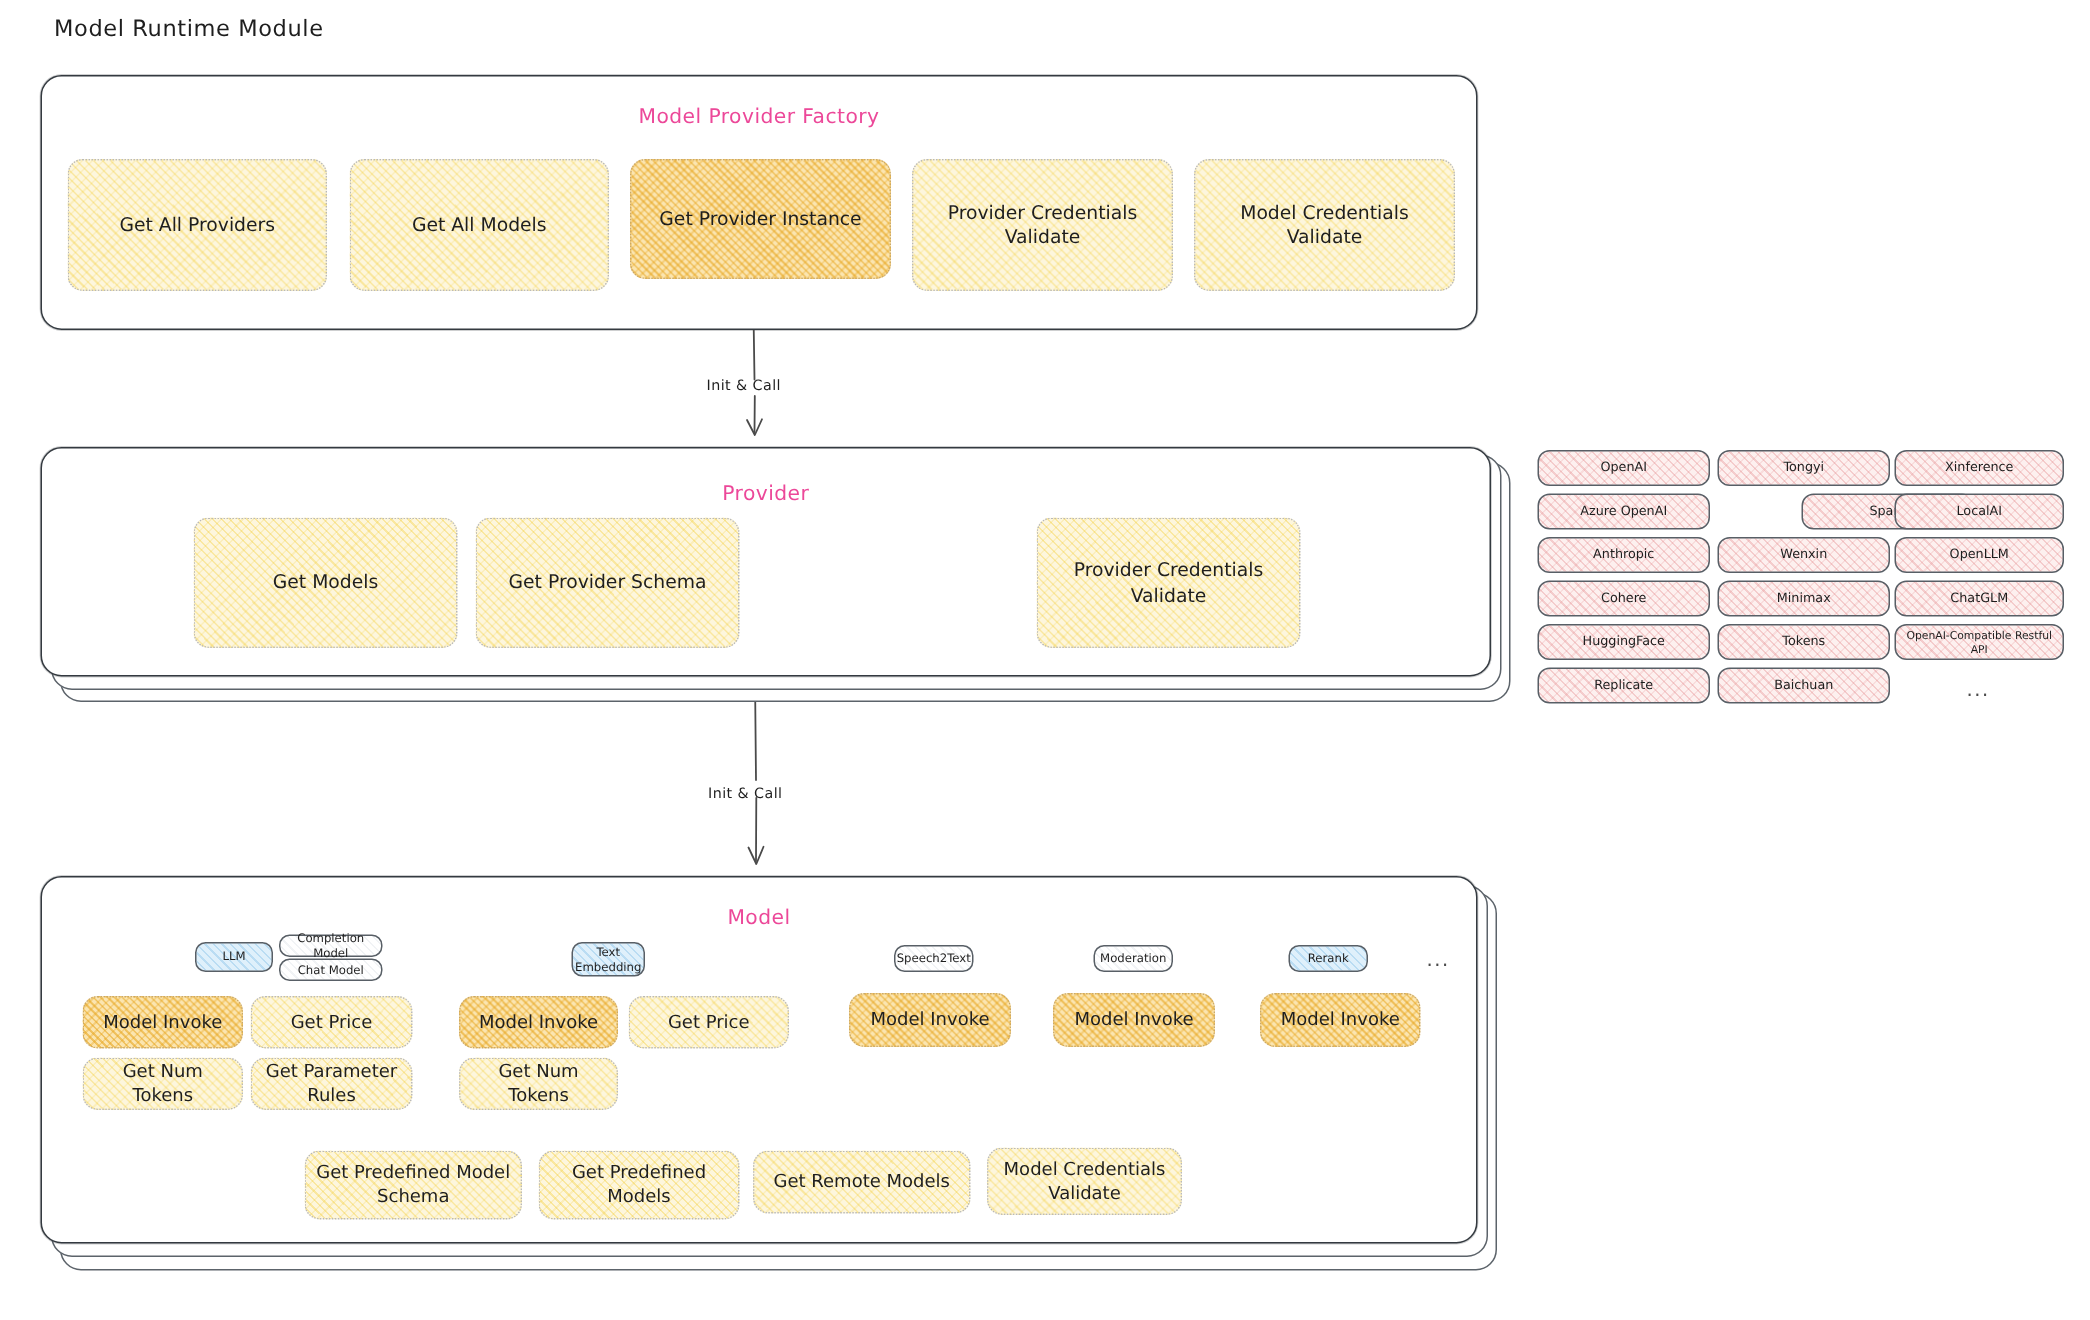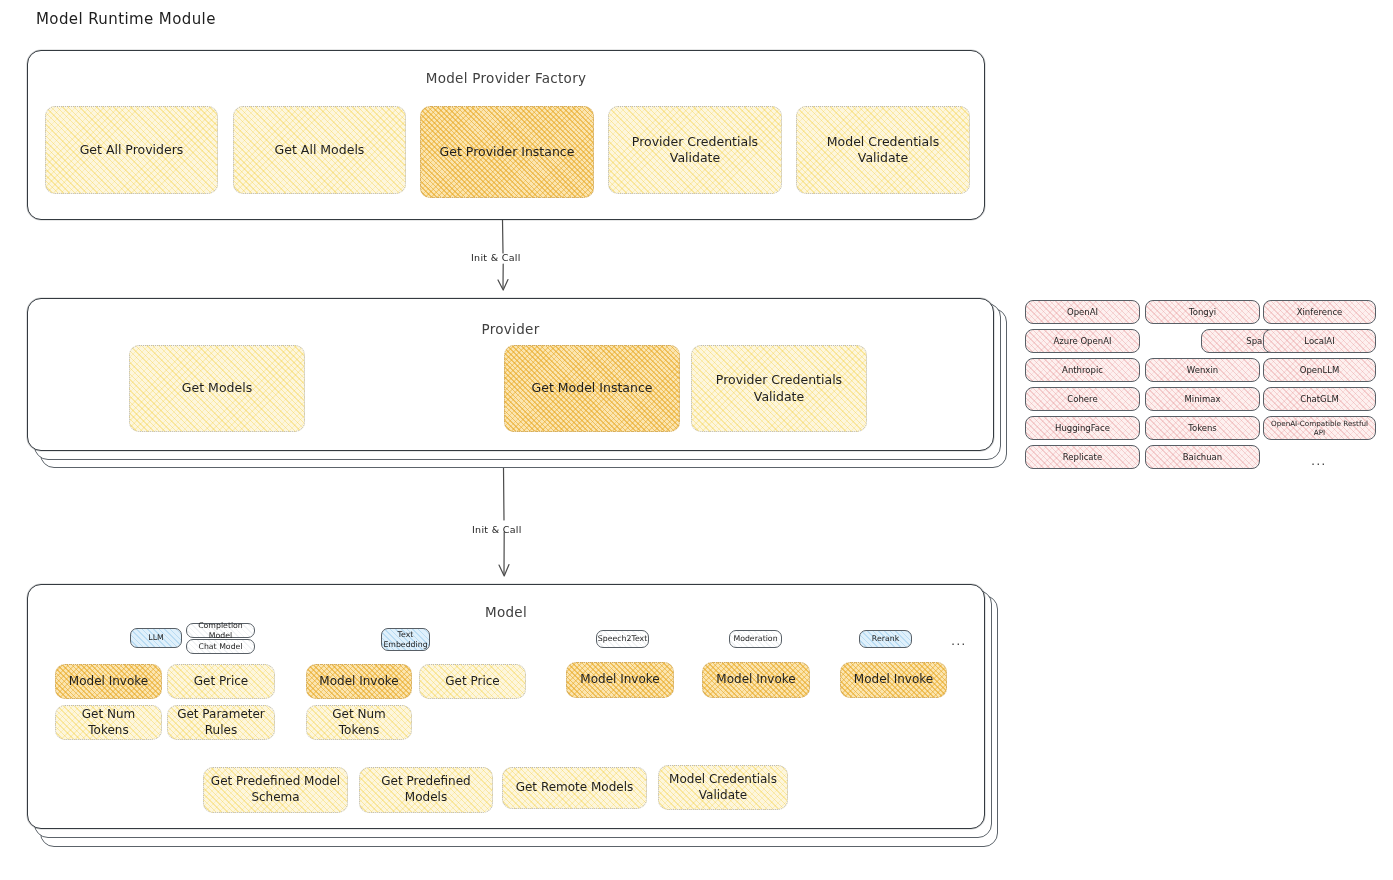--- a/index.html
+++ b/index.html
@@ -34,21 +34,21 @@
   .panel-ghost{
     position:absolute;
     border:1.1px solid #5c636a;
     border-radius:14px;
     background:#ffffff;
     box-sizing:border-box;
   }
   .panel-title{
     position:absolute;
     width:100%;text-align:center;
-    font-size:13.5px;color:#404040;
+    font-size:13.5px;color:#ec4899;
     letter-spacing:.3px;
   }
 
   
   .chip{
     position:absolute;
     box-sizing:border-box;
     border:1.15px dotted #b9b9b9;
     border-radius:10px;
     display:flex;align-items:center;justify-content:center;
@@ -145,37 +145,37 @@
 
 <div class="canvas">
 
   <div class="page-title">Model Runtime Module</div>
 
   <div class="panel sketch" style="left:27px;top:50px;width:958px;height:170px;"></div>
   <div class="panel-title" style="left:27px;top:70px;width:958px;">Model Provider Factory</div>
 
   <div class="chip" style="left:45px;top:106px;width:173px;height:88px;">Get All Providers</div>
   <div class="chip" style="left:233px;top:106px;width:173px;height:88px;">Get All Models</div>
-  <div class="chip hi" style="left:420px;top:106px;width:174px;height:92px;">Get Provider Instance</div>
+  <div class="chip hi" style="left:420px;top:106px;width:174px;height:80px;">Get Provider Instance</div>
   <div class="chip" style="left:608px;top:106px;width:174px;height:88px;">Provider Credentials Validate</div>
   <div class="chip" style="left:796px;top:106px;width:174px;height:88px;">Model Credentials Validate</div>
 
   <svg class="arrow" style="left:488px;top:220px;" width="32" height="78" viewBox="0 0 32 78">
     <path d="M14.5 0 L15 33 M15.2 44 L15 68" stroke="#4a4a4a" stroke-width="1.2" fill="none" stroke-linecap="round"></path>
     <path d="M10 60 L15.2 70 L20 59.5" stroke="#4a4a4a" stroke-width="1.2" fill="none" stroke-linecap="round" stroke-linejoin="round"></path>
   </svg>
   <div class="arrow-label" style="left:471px;top:252px;">Init &amp; Call</div>
 
   <div class="panel-ghost" style="left:40px;top:308px;width:967px;height:160px;"></div>
   <div class="panel-ghost" style="left:34px;top:303px;width:967px;height:157px;"></div>
   <div class="panel sketch" style="left:27px;top:298px;width:967px;height:153px;"></div>
   <div class="panel-title" style="left:27px;top:321px;width:967px;">Provider</div>
 
   <div class="chip" style="left:129px;top:345px;width:176px;height:87px;">Get Models</div>
-  <div class="chip hi" style="left:504px;top:345px;width:176px;height:87px;">Get Model Instance</div>
+  <div class="chip" style="left:317px;top:345px;width:176px;height:87px;">Get Provider Schema</div>
   <div class="chip" style="left:691px;top:345px;width:176px;height:87px;">Provider Credentials Validate</div>
 
   <div class="pchip" style="left:1025px;top:300px;width:115px;height:24px;">OpenAI</div>
   <div class="pchip" style="left:1025px;top:329px;width:115px;height:24px;">Azure OpenAI</div>
   <div class="pchip" style="left:1025px;top:358px;width:115px;height:24px;">Anthropic</div>
   <div class="pchip" style="left:1025px;top:387px;width:115px;height:24px;">Cohere</div>
   <div class="pchip" style="left:1025px;top:416px;width:115px;height:24px;">HuggingFace</div>
   <div class="pchip" style="left:1025px;top:445px;width:115px;height:24px;">Replicate</div>
 
   <div class="pchip" style="left:1145px;top:300px;width:115px;height:24px;">Tongyi</div>

